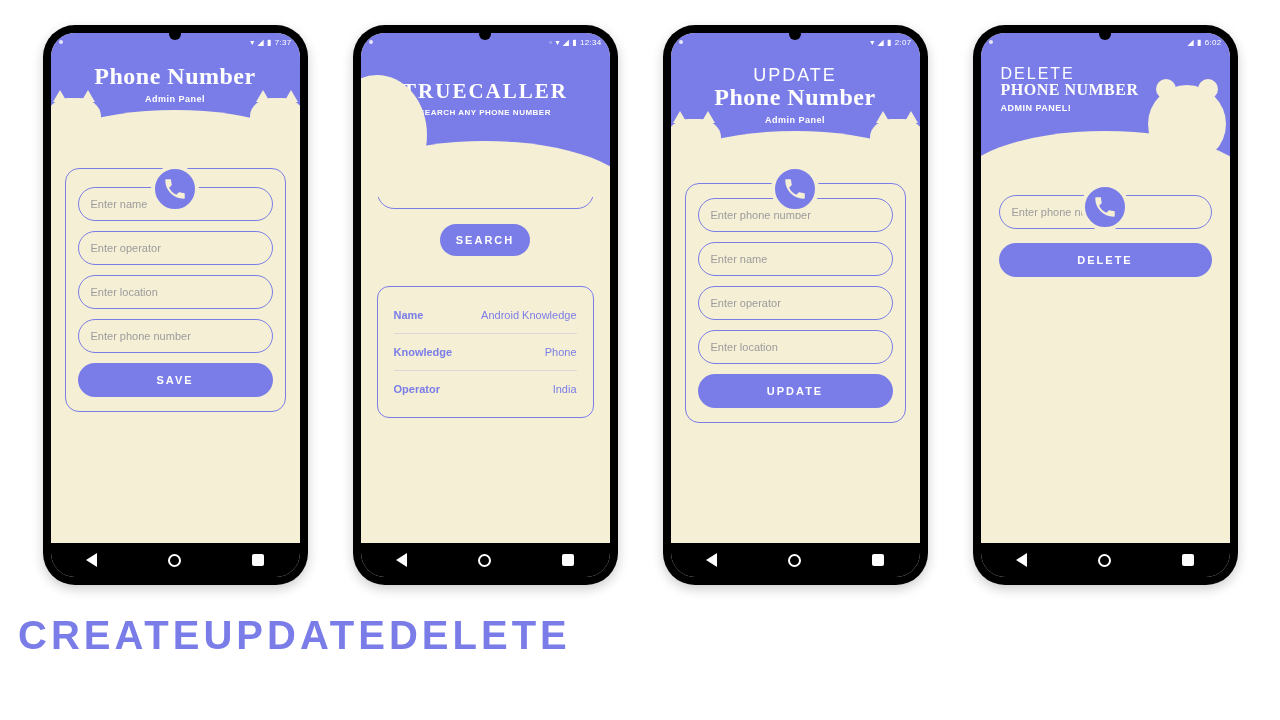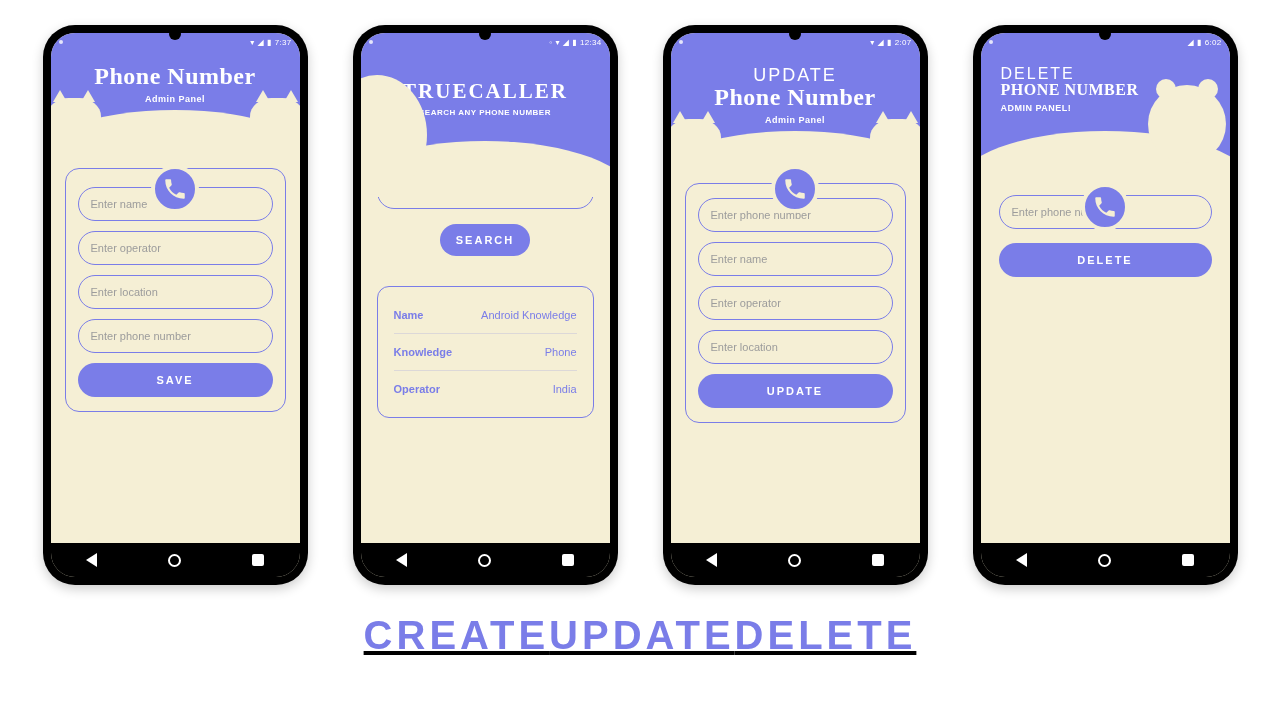--- a/index.html
+++ b/index.html
@@ -190,23 +190,22 @@
 
   
   .delete-body{
     padding: 36px 18px 0;
     display:flex; flex-direction:column; gap:14px;
     position:relative; z-index:2;
   }
 
   
   .labels{
-    display:flex; justify-content:center;
+    display:flex; justify-content:flex-start;
     padding: 18px 18px 0;
-    text-decoration: underline;
   }
   .labels span{
     color: var(--purple);
     font-family: Arial Black, Arial, sans-serif;
     font-weight:900;
     font-size:40px;
     letter-spacing:4px;
   }
 </style>
 </head>

